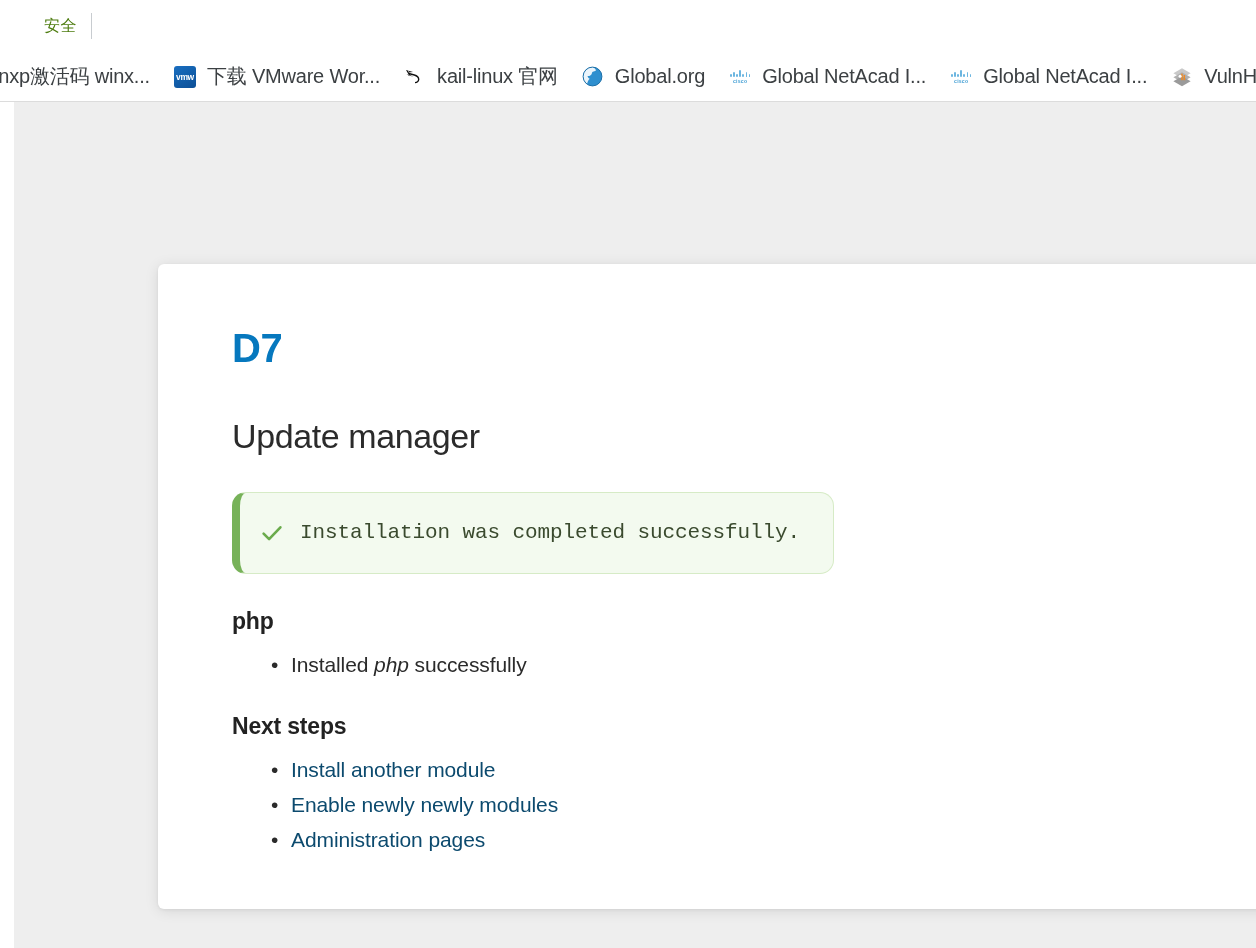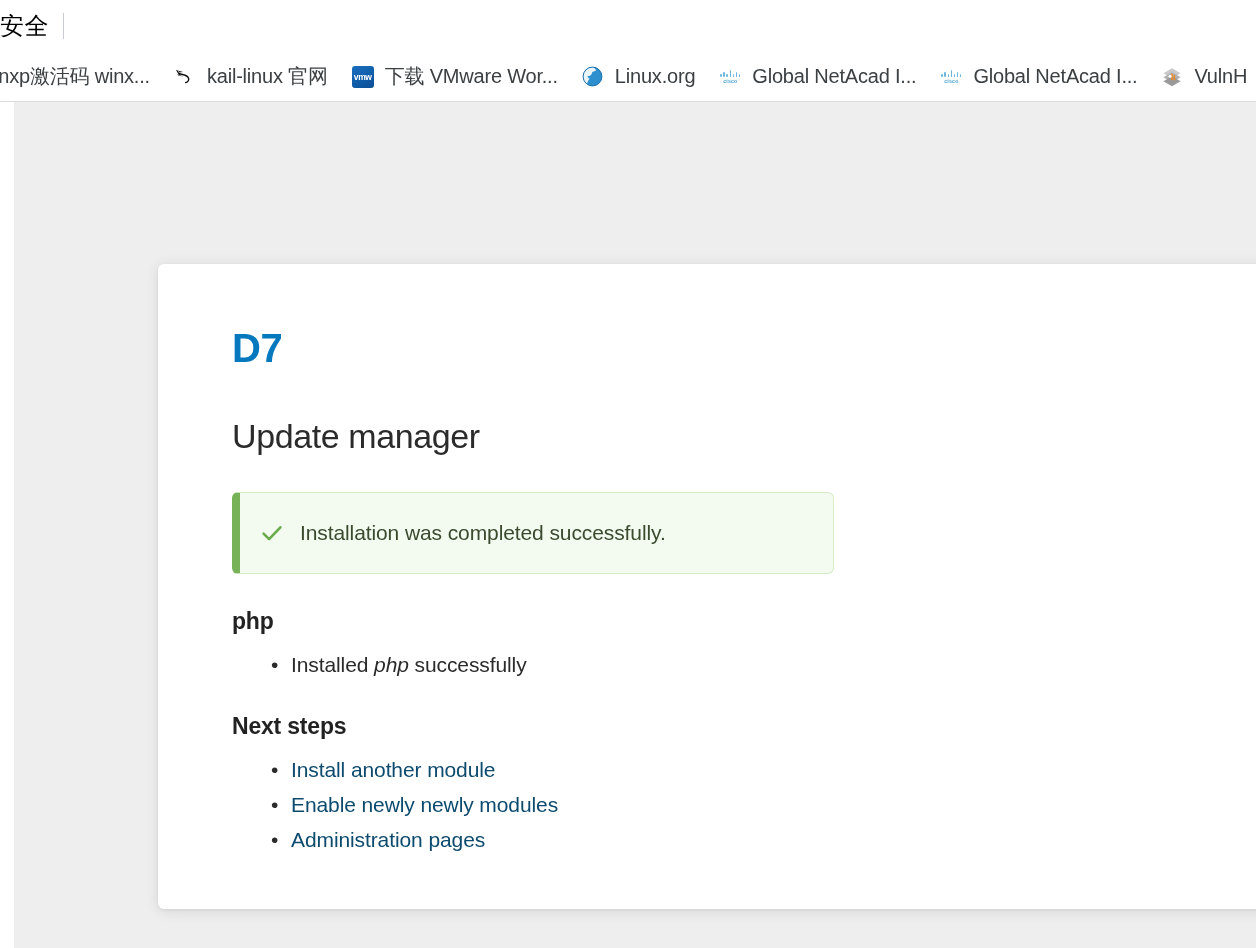--- a/index.html
+++ b/index.html
@@ -24,25 +24,26 @@
   }
 
   #omnibox-row {
     height: 52px;
     display: flex;
     align-items: center;
     padding-left: 0px;
     background: #ffffff;
   }
   #security-label {
-    font-size: 24px;
-    color: #000000;
+    font-size: 16px;
+    color: #4d7c0f;
     letter-spacing: 0.5px;
     padding-left: 0px;
     white-space: nowrap;
+    margin-left: 44px;
   }
   #omnibox-divider {
     width: 1px;
     height: 26px;
     background: #c8ccd0;
     margin: 0 16px 0 14px;
     flex: 0 0 auto;
   }
   #url-text {
     font-size: 24px;
@@ -172,25 +173,25 @@
     line-height: 1.1;
     margin: 0 0 37px 0;
   }
 
   #status-message {
     width: 602px;
     box-sizing: border-box;
     background: #f3faef;
     border: 1px solid #d6ebc6;
     border-left: 8px solid #77b259;
-    border-radius: 6px;
+    border-radius: 14px;
     padding: 28px 22px 28px 20px;
     display: flex;
-    align-items: center;
     margin-bottom: 34px;
+    font-family: Liberation Mono, monospace;
   }
   #status-check {
     flex: 0 0 auto;
     width: 24px;
     height: 24px;
     margin-right: 16px;
     display: block;
   }
   #status-text {
     font-size: 21px;
@@ -257,44 +258,44 @@
   </div>
 
   <div id="bookmarks-row">
 
     <div class="bookmark">
       <span class="bm-label">inxp激活码 winx...</span>
     </div>
 
     <div class="bookmark">
       <span class="bm-icon">
+        <span class="ico-vmware" style="display:flex;align-items:center;justify-content:center;">vmw</span>
+      </span>
+      <span class="bm-label">下载 VMware Wor...</span>
+    </div>
+
+    <div class="bookmark">
+      <span class="bm-icon">
         <svg width="22" height="22" viewBox="0 0 22 22">
           <path d="M2 4 L9 6 L4 6.6 L10.5 8.3 C13.6 9.2 15.6 11 15.4 13.4 C15.2 15.6 13.3 17.1 11 17.2 L11 16 C12.7 15.8 13.9 14.9 14 13.4 C14.1 11.8 12.6 10.4 10.2 9.7 L5.5 8.4 L9.4 10.9 L2.6 8.1 L5.6 10.3 Z" fill="#111111"></path>
           <circle cx="4.7" cy="5.1" r="0.55" fill="#ffffff"></circle>
         </svg>
       </span>
       <span class="bm-label">kail-linux 官网</span>
-    </div>
-
-    <div class="bookmark">
-      <span class="bm-icon">
-        <span class="ico-vmware" style="display:flex;align-items:center;justify-content:center;">vmw</span>
-      </span>
-      <span class="bm-label">下载 VMware Wor...</span>
     </div>
 
     <div class="bookmark">
       <span class="bm-icon">
         <svg width="21" height="21" viewBox="0 0 21 21">
           <circle cx="10.5" cy="10.5" r="9.4" fill="#2e8fcf"></circle>
           <path d="M10.5 1.1 a9.4 9.4 0 0 0 -9.4 9.4 a9.4 9.4 0 0 0 4 7.7 c0.3-2.6 1.3-4.2 2.6-5.4 c-1.3-0.7-2.1-1.6-2.1-2.8 c1.4 0.4 2.6-0.3 3.6-1.3 c0.9-0.9 0.5-2.2 1.6-2.9 c1.1-0.7 2.4-0.4 3.4-1.5 A9.36 9.36 0 0 0 10.5 1.1 z" fill="#eaf4fb"></path>
           <circle cx="10.5" cy="10.5" r="9.4" fill="none" stroke="#1c6fa8" stroke-width="1"></circle>
         </svg>
       </span>
-      <span class="bm-label">Linux.org</span>
+      <span class="bm-label">Global.org</span>
     </div>
 
     <div class="bookmark">
       <span class="bm-icon">
         <span class="ico-cisco">
           <span class="cisco-bars">
             <i style="height:3px"></i>
               <i style="height:5px"></i>
               <i style="height:3px"></i>
             <i style="height:7px"></i>

